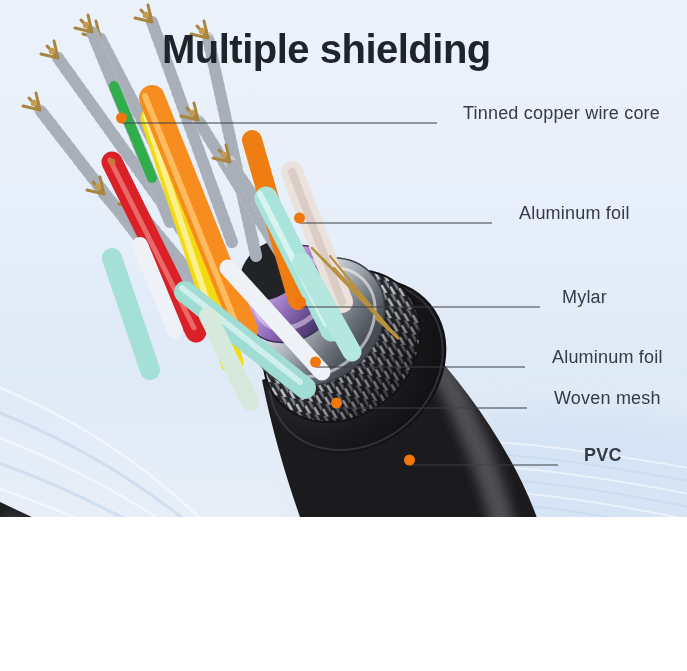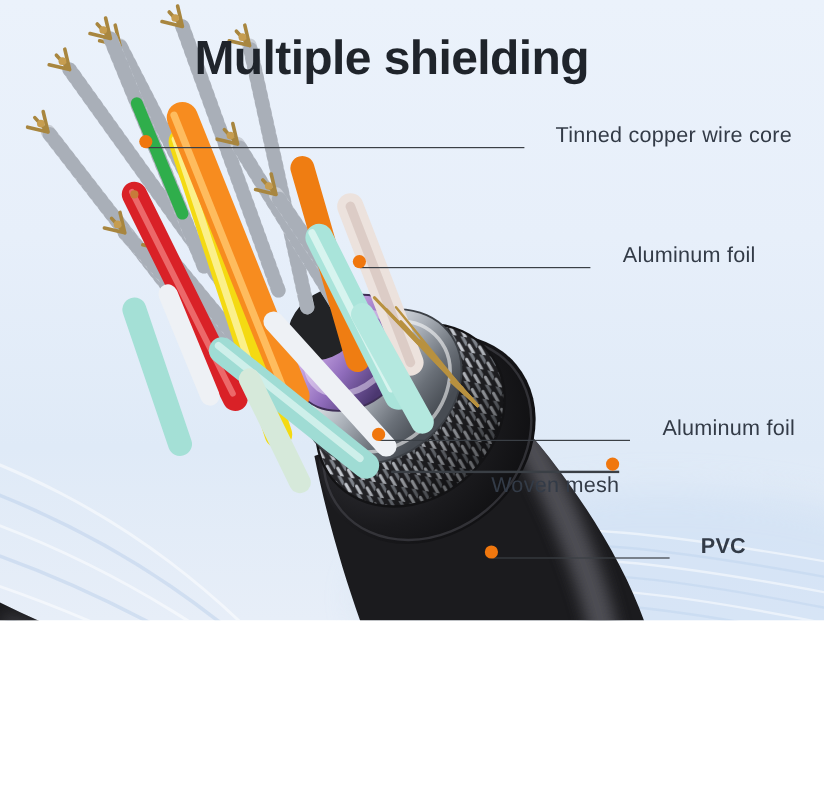--- a/index.html
+++ b/index.html
@@ -217,26 +217,31 @@
   <div class="callout" style="left:116px;top:113px;">
     <span class="dot"></span>
     <span class="line" style="width:315px;"></span>
     <span class="lbl" style="margin-left:26px;">Tinned copper wire core</span>
   </div>
   <div class="callout" style="left:294px;top:213px;">
     <span class="dot"></span>
     <span class="line" style="width:192px;"></span>
     <span class="lbl">Aluminum foil</span>
   </div>
+  <div class="callout" style="left:295px;top:297px;">
+    <span class="dot"></span>
+    <span class="line" style="width:239px;"></span>
+    <span class="lbl" style="margin-left:22px;">Mylar</span>
+  </div>
   <div class="callout" style="left:310px;top:357px;">
     <span class="dot"></span>
     <span class="line" style="width:209px;"></span>
     <span class="lbl">Aluminum foil</span>
   </div>
-  <div class="callout" style="left:331px;top:398px;flex-direction:column;">
+  <div class="callout" style="left:331px;top:398px;">
     <span class="dot"></span>
     <span class="line" style="width:190px;"></span>
     <span class="lbl">Woven mesh</span>
   </div>
   <div class="callout" style="left:404px;top:455px;font-weight:bold;">
     <span class="dot"></span>
     <span class="line" style="width:148px;"></span>
     <span class="lbl" style="margin-left:26px;">PVC</span>
   </div>
 

